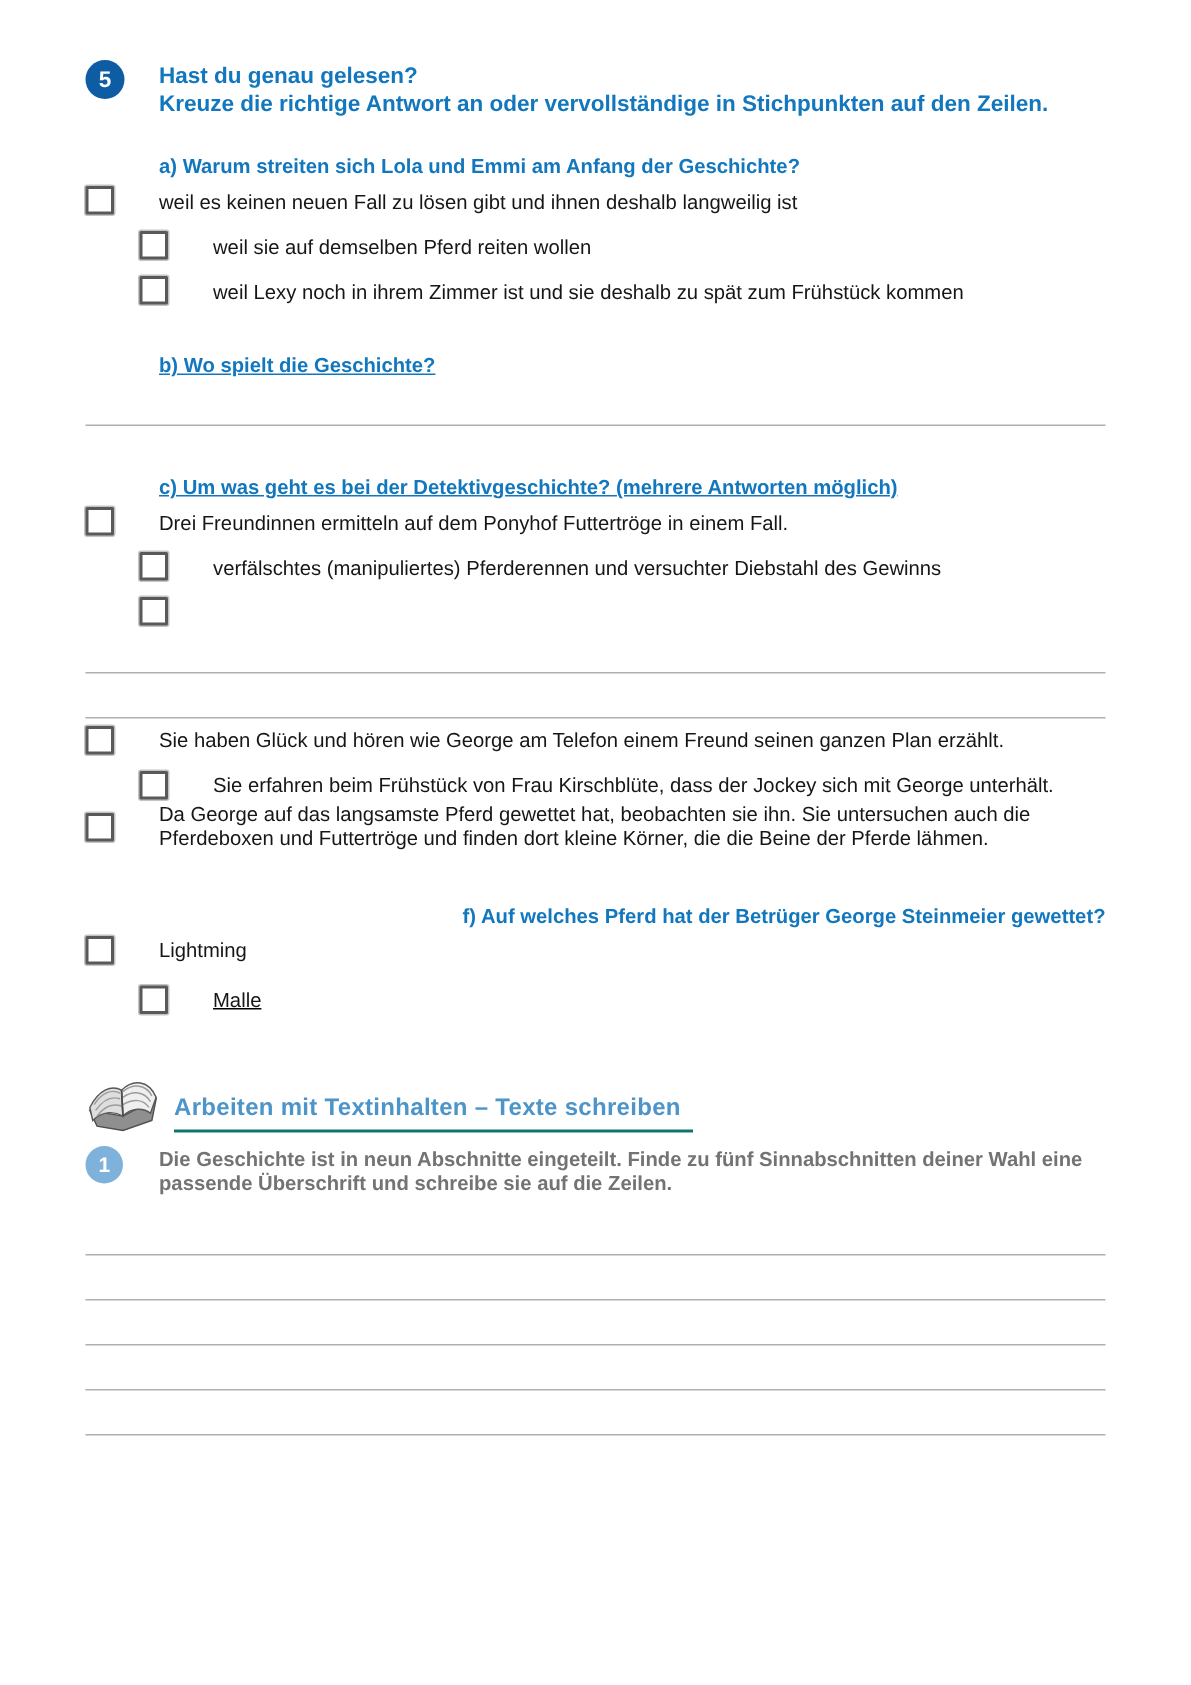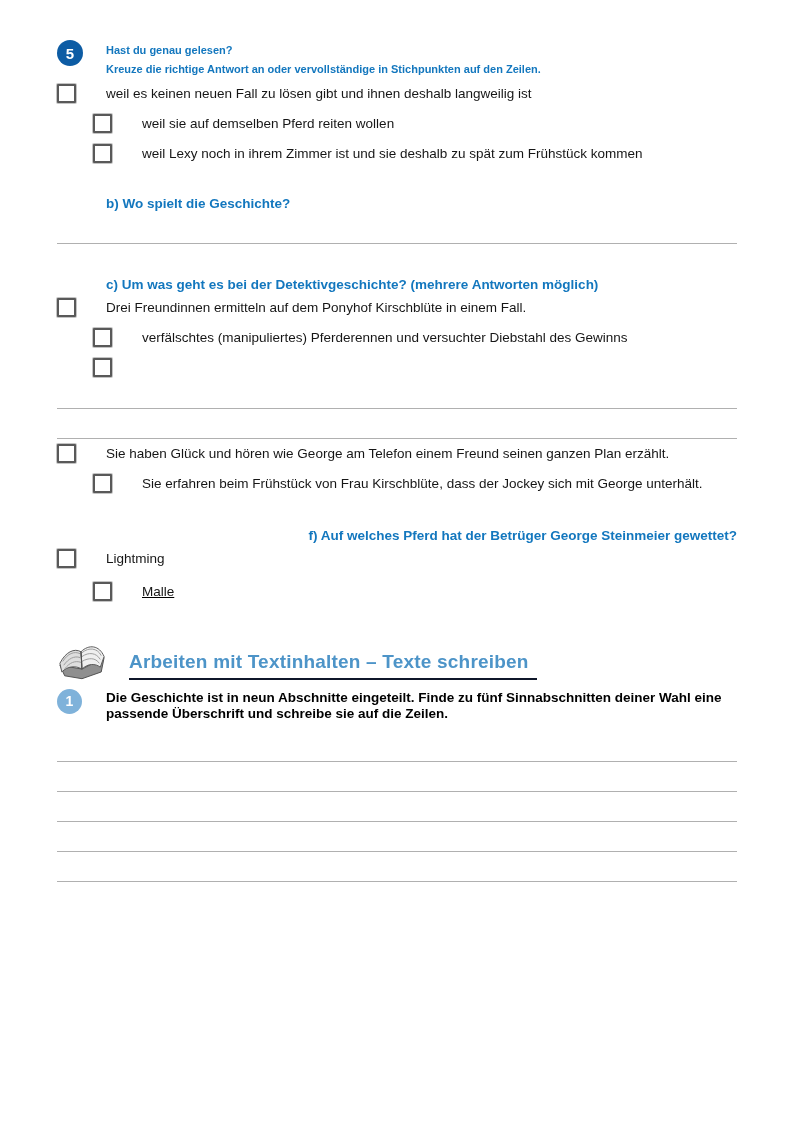--- a/index.html
+++ b/index.html
@@ -15,33 +15,33 @@
   
   .task-header { margin-top:40px; display:flex; align-items:flex-start; }
   .badge {
     width:26px; height:26px; border-radius:50%;
     color:#ffffff; font-weight:bold; font-size:15px;
     display:flex; align-items:center; justify-content:center;
     flex-shrink:0;
   }
   .badge-dark { background:#0d5ca4; }
   .badge-light { background:#7fb2da; width:25px; height:25px; font-size:14px; }
-  .task-titles { margin-left:23px; color:#1377be; font-weight:bold; font-size:11px; line-height:19px; padding-top:1px; }
+  .task-titles { margin-left:23px; color:#1377be; font-weight:bold; font-size:15px; line-height:19px; padding-top:1px; }
 
   
   .q-label {
     margin-left:49px; color:#1377be; font-weight:bold;
     font-size:13.5px; line-height:17px;
   }
   .mt-a { margin-top:23px; }
-  .mt-section { margin-top:32px; }
+  .mt-section { margin-top:32px;text-decoration:underline; }
   .mt-f { margin-top:34px;text-align:right; }
 
   
-  .opt { display:flex; align-items:flex-start; }
+  .opt { display:flex; align-items:flex-end; }
   .opt-first { margin-top:4px; }
   .opt-next { margin-top:10px;padding-left:36px; }
   .cb {
     width:15px; height:15px; background:#ffffff;
     border:2px solid #595959; border-radius:1px;
     box-shadow:0 0 0 1px #c4c4c4;
     flex-shrink:0; margin-top:1px; cursor:pointer;
   }
   .opt-text {
     margin-left:30px; padding-top:3px;
@@ -57,84 +57,89 @@
   }
   .line-after-label { margin-top:31px; }
   .line-stack { margin-top:28.5px; }
   .line-bottom-first { margin-top:38px; }
   .line-bottom { margin-top:29px; }
 
   
   .section2-header { margin-top:36px; display:flex; align-items:flex-end; }
   .book-icon { width:50px; height:43px; flex-shrink:0; }
   .section2-title {
-    margin-left:22px; display:inline-block;
-    color:#4d94c8; font-weight:bold; font-size:19px; letter-spacing:0.2px;
-    border-bottom:2px solid #0f172a; padding-bottom:5px; padding-right:8px;
+    margin-left:9px; display:inline-block;
+    color:#4d94c8; font-weight:bold; font-size:16px; letter-spacing:0.2px;
+    border-bottom:2px solid #0f766e; padding-bottom:5px; padding-right:8px;
   }
   .task1-row { margin-top:9px; display:flex; align-items:flex-start; }
   .task1-instruction {
     margin-left:24px; padding-top:1px;
-    color:#000000; font-weight:bold; font-size:13.5px; line-height:16.5px;
+    color:#737373; font-weight:bold; font-size:13.5px; line-height:16.5px;
     max-width:632px;
   }
 </style>
 </head>
 <body>
 
 <div class="page">
   <div class="content">
 
     <div class="task-header">
       <div class="badge badge-dark">5</div>
       <div class="task-titles">
         <div>Hast du genau gelesen?</div>
         <div>Kreuze die richtige Antwort an oder vervollständige in Stichpunkten auf den Zeilen.</div>
       </div>
     </div>
 
+    <div class="q-label mt-a">a) Warum streiten sich Lola und Emmi am Anfang der Geschichte?</div>
     <div class="opt opt-first">
       <span class="cb"></span>
       <span class="opt-text">weil es keinen neuen Fall zu lösen gibt und ihnen deshalb langweilig ist</span>
     </div>
     <div class="opt opt-next">
       <span class="cb"></span>
       <span class="opt-text">weil sie auf demselben Pferd reiten wollen</span>
     </div>
     <div class="opt opt-next">
       <span class="cb"></span>
       <span class="opt-text">weil Lexy noch in ihrem Zimmer ist und sie deshalb zu spät zum Frühstück kommen</span>
     </div>
 
     <div class="q-label mt-section">b) Wo spielt die Geschichte?</div>
     <div class="answer-line line-after-label"></div>
 
     <div class="q-label mt-section">c) Um was geht es bei der Detektivgeschichte? (mehrere Antworten möglich)</div>
     <div class="opt opt-first">
       <span class="cb"></span>
-      <span class="opt-text">Drei Freundinnen ermitteln auf dem Ponyhof Kirschblüte in einem Fall.</span>
+      <span class="opt-text">Drei Freundinnen ermitteln auf dem Ponyhof Futtertröge in einem Fall.</span>
     </div>
     <div class="opt opt-next">
       <span class="cb"></span>
       <span class="opt-text">verfälschtes (manipuliertes) Pferderennen und versuchter Diebstahl des Gewinns</span>
     </div>
     <div class="opt opt-next">
       <span class="cb"></span>
     </div>
 
     <div class="answer-line line-after-label"></div>
     <div class="answer-line line-stack"></div>
 
     <div class="opt opt-first">
       <span class="cb"></span>
       <span class="opt-text">Sie haben Glück und hören wie George am Telefon einem Freund seinen ganzen Plan erzählt.</span>
     </div>
     <div class="opt opt-next">
       <span class="cb"></span>
       <span class="opt-text">Sie erfahren beim Frühstück von Frau Kirschblüte, dass der Jockey sich mit George unterhält.</span>
+    </div>
+    <div class="opt opt-center opt-tight">
+      <span class="cb"></span>
+      <span class="opt-text" style="padding-top:0;">Da George auf das langsamste Pferd gewettet hat, beobachten sie ihn. Sie untersuchen auch die Pferdeboxen und Futtertröge und finden dort kleine Körner, die die Beine der Pferde lähmen.</span>
     </div>
 
     <div class="q-label mt-f">f) Auf welches Pferd hat der Betrüger George Steinmeier gewettet?</div>
     <div class="opt opt-first">
       <span class="cb"></span>
       <span class="opt-text">Lightming</span>
     </div>
     <div class="opt opt-next" style="margin-top:13px;text-decoration:underline;">
       <span class="cb"></span>
       <span class="opt-text">Malle</span>

